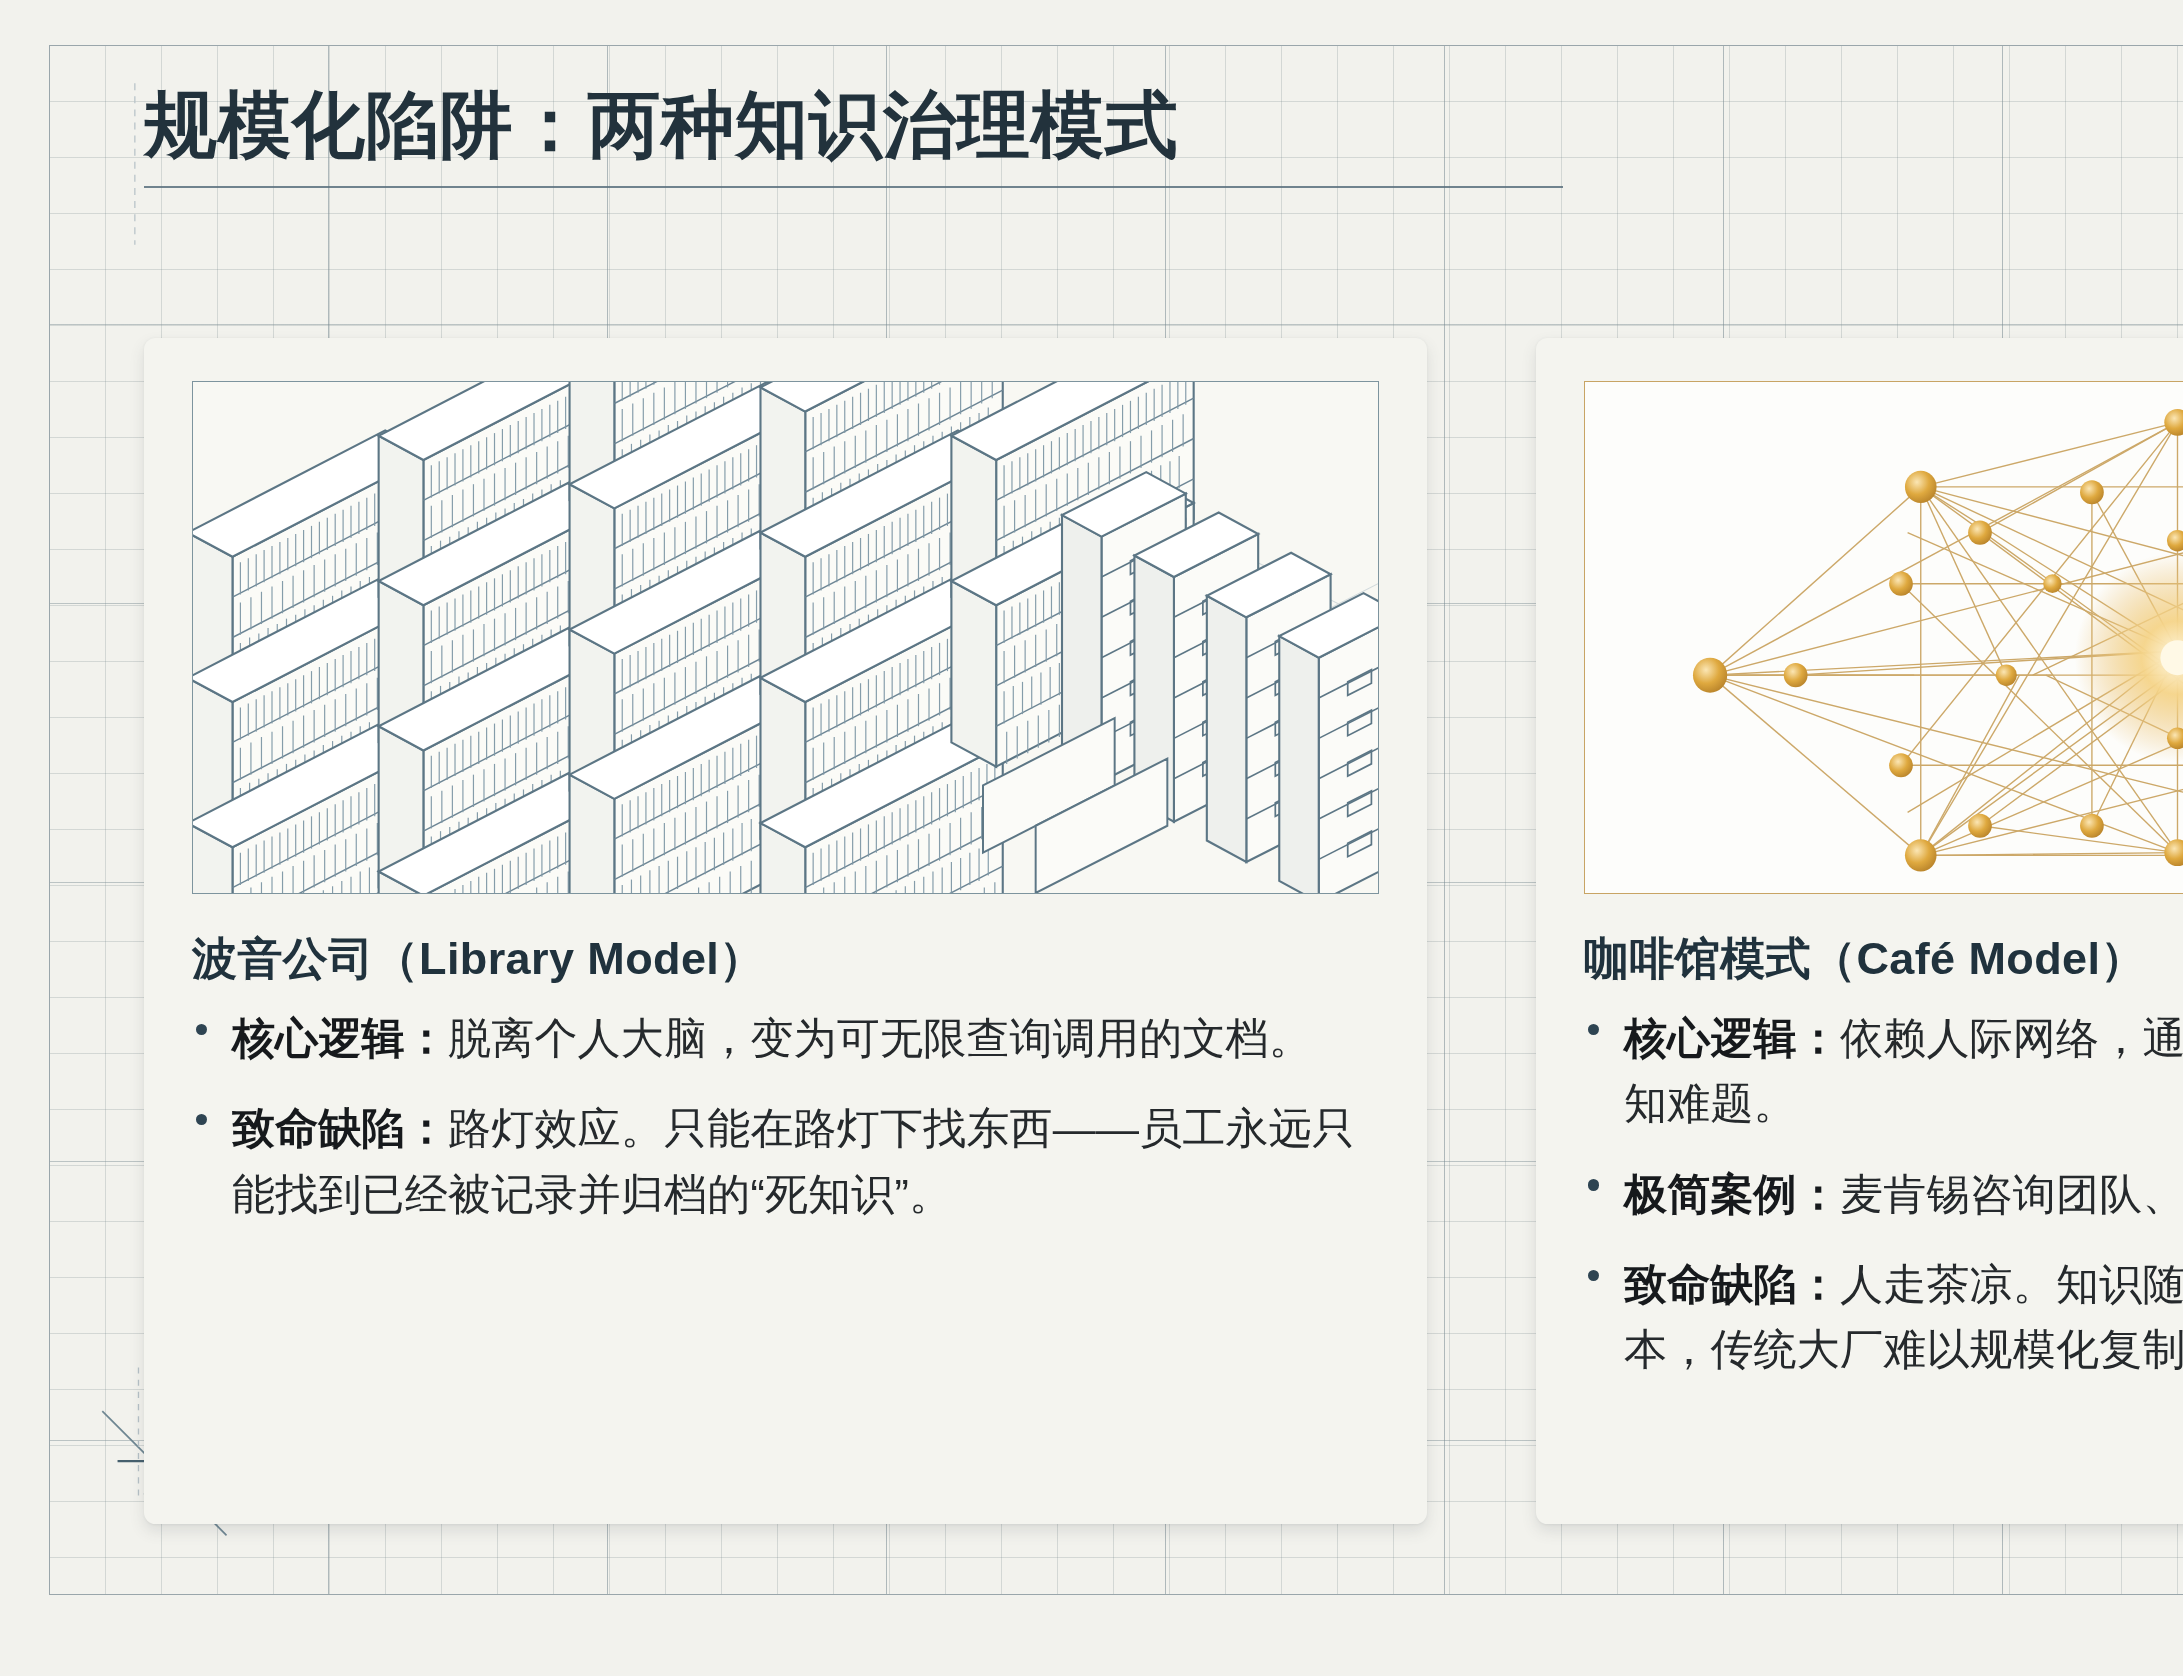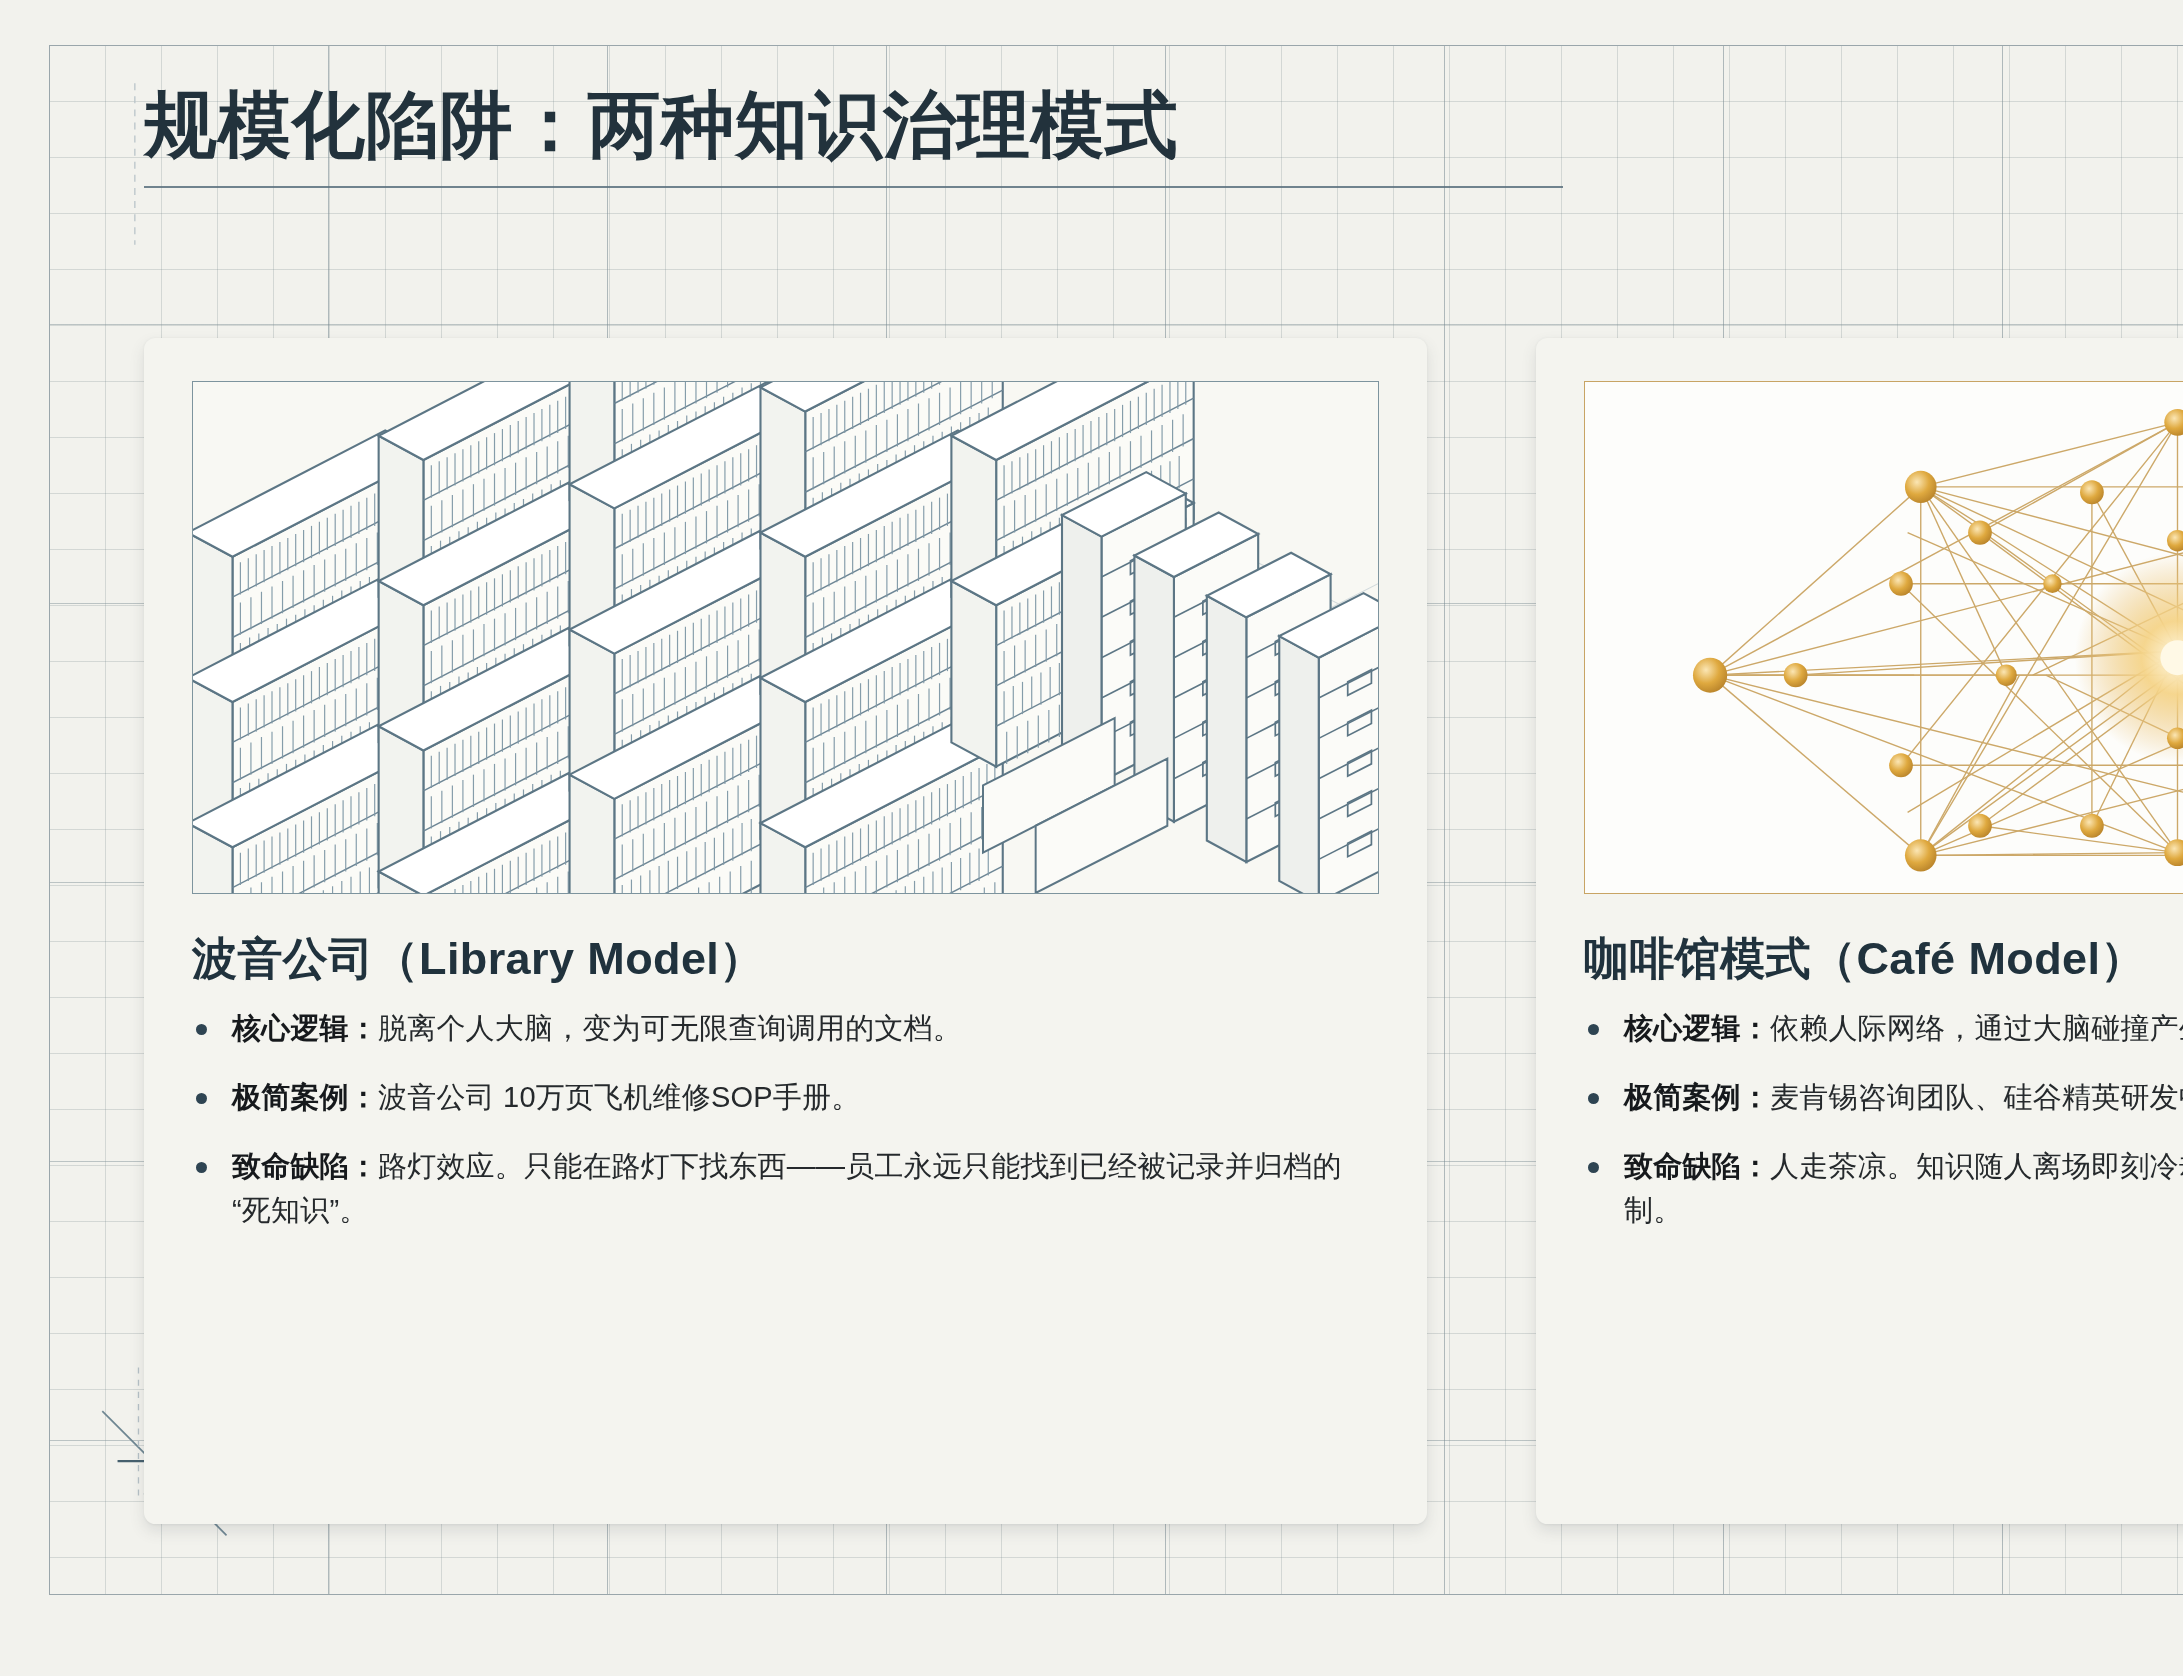--- a/index.html
+++ b/index.html
@@ -121,21 +121,21 @@
 
   
   ul.bullets{
     list-style:none;
     margin:0;padding:0;
   }
   ul.bullets li{
     position:relative;
     padding-left:40px;
     margin-bottom:25px;
-    font-size:29px;
+    font-size:43px;
     line-height:1.52;
     color:#25292c;
     letter-spacing:0.2px;
   }
   ul.bullets li:last-child{margin-bottom:4px;}
   ul.bullets li .dot{
     position:absolute;
     left:3.5px;top:17.5px;
     width:11.4px;height:11.4px;
     border-radius:50%;
@@ -336,24 +336,20 @@
 
       <h2 class="card-heading">波音公司（Library Model）</h2>
 
       <ul class="bullets">
         <li>
           <span class="dot"></span>
           <span class="b-label">核心逻辑：</span><span class="b-text">脱离个人大脑，变为可无限查询调用的文档。</span>
         </li>
         <li>
           <span class="dot"></span>
-          <span class="b-label">极简案例：</span><span class="b-text">波音公司 10万页飞机维修SOP手册。</span>
-        </li>
-        <li>
-          <span class="dot"></span>
           <span class="b-label">致命缺陷：</span><span class="b-text">路灯效应。只能在路灯下找东西——员工永远只能找到已经被记录并归档的“死知识”。</span>
         </li>
       </ul>
     </section>
 
     <section class="card">
 
       <div class="media network">
         <svg viewBox="0 0 900 380" preserveAspectRatio="none">
           <defs>

